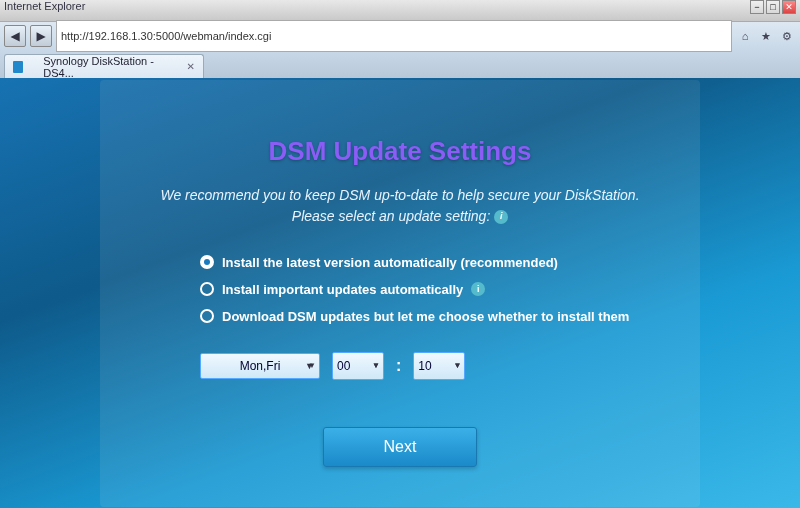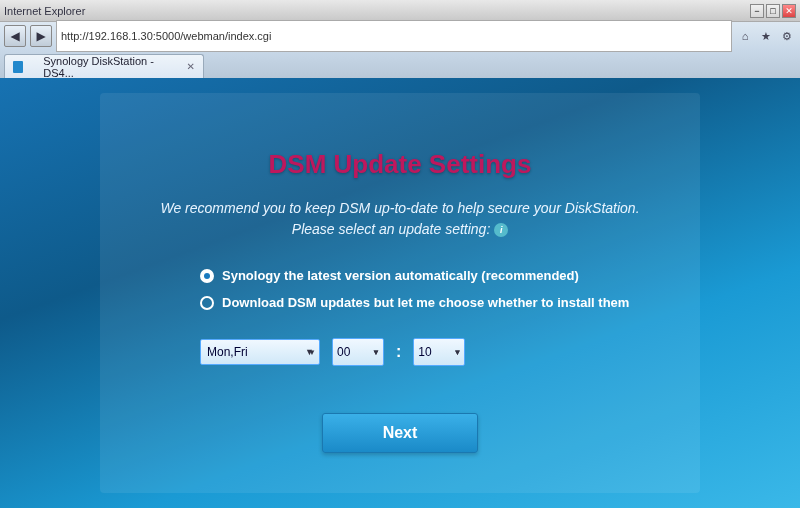--- a/index.html
+++ b/index.html
@@ -10,21 +10,21 @@
       overflow: hidden;
       font-family: Arial, sans-serif;
       background: linear-gradient(160deg, #1a7abf 0%, #0e5a8a 40%, #1a9ad4 70%, #3ab8e8 100%);
     }
 
     
     .titlebar {
       height: 22px;
       background: linear-gradient(to bottom, #e8e8e8, #c8c8c8);
       display: flex;
-      align-items: center;
+      align-items: flex-start;
       justify-content: space-between;
       padding: 0 4px;
       border-bottom: 1px solid #aaa;
     }
     .titlebar-left {
       display: flex;
       align-items: center;
       gap: 4px;
     }
     .titlebar-btn {
@@ -158,21 +158,21 @@
       background: rgba(255,255,255,0.08);
       border-radius: 4px;
       padding: 30px 40px 40px;
       text-align: center;
       color: white;
     }
 
     .dialog-title {
       font-size: 26px;
       font-weight: bold;
-      color: #be185d;
+      color: #8b5cf6;
       margin-bottom: 18px;
       text-shadow: 0 1px 3px rgba(0,0,0,0.3);
       margin-top: 26px;
     }
 
     .dialog-subtitle {
       font-size: 14px;
       color: #e8f4ff;
       margin-bottom: 28px;
       line-height: 1.5;
@@ -260,20 +260,21 @@
       border: 1px solid #5af;
       background: linear-gradient(to bottom, #f0f8ff, #d0e8f8);
       color: #003;
       font-size: 12px;
       cursor: pointer;
       border-radius: 2px;
       min-width: 120px;
       appearance: none;
       -webkit-appearance: none;
       position: relative;
+      text-align: center;
     }
 
     .select-wrapper {
       position: relative;
       display: inline-flex;
       align-items: center;
     }
 
     .select-wrapper::after {
       content: '▼';
@@ -303,21 +304,21 @@
       appearance: none;
       -webkit-appearance: none;
     }
 
     .next-btn {
       margin-top: 47px;
       background: linear-gradient(to bottom, #3ab0e8, #1a8ac8);
       border: 1px solid #1a78b0;
       color: white;
       font-size: 16px;
-      font-weight: bold;
+      font-weight: normal;
       padding: 10px 60px;
       border-radius: 3px;
       cursor: pointer;
       box-shadow: 0 2px 4px rgba(0,0,0,0.2);
     }
   </style>
 </head>
 <body>
 
 <div class="titlebar">
@@ -363,23 +364,28 @@
 select an update setting:</span>
       <span class="info-icon-inline">i</span>
     </div>
 
     <div class="options-group">
 
       <div class="radio-option">
         <div class="radio-btn checked">
           <div></div>
         </div>
-        <span class="radio-label">Synology the latest version automatically (recommended)</span>
-      </div>
-
+        <span class="radio-label">Install the latest version automatically (recommended)</span>
+      </div>
+
+      <div class="radio-option">
+        <div class="radio-btn"></div>
+        <span class="radio-label">Install important updates automatically</span>
+        <span class="info-icon-inline">i</span>
+      </div>
 
       <div class="radio-option">
         <div class="radio-btn"></div>
         <span class="radio-label">Download DSM updates but let me choose whether to install them</span>
       </div>
 
     </div>
 
     
     <div class="schedule-row">

